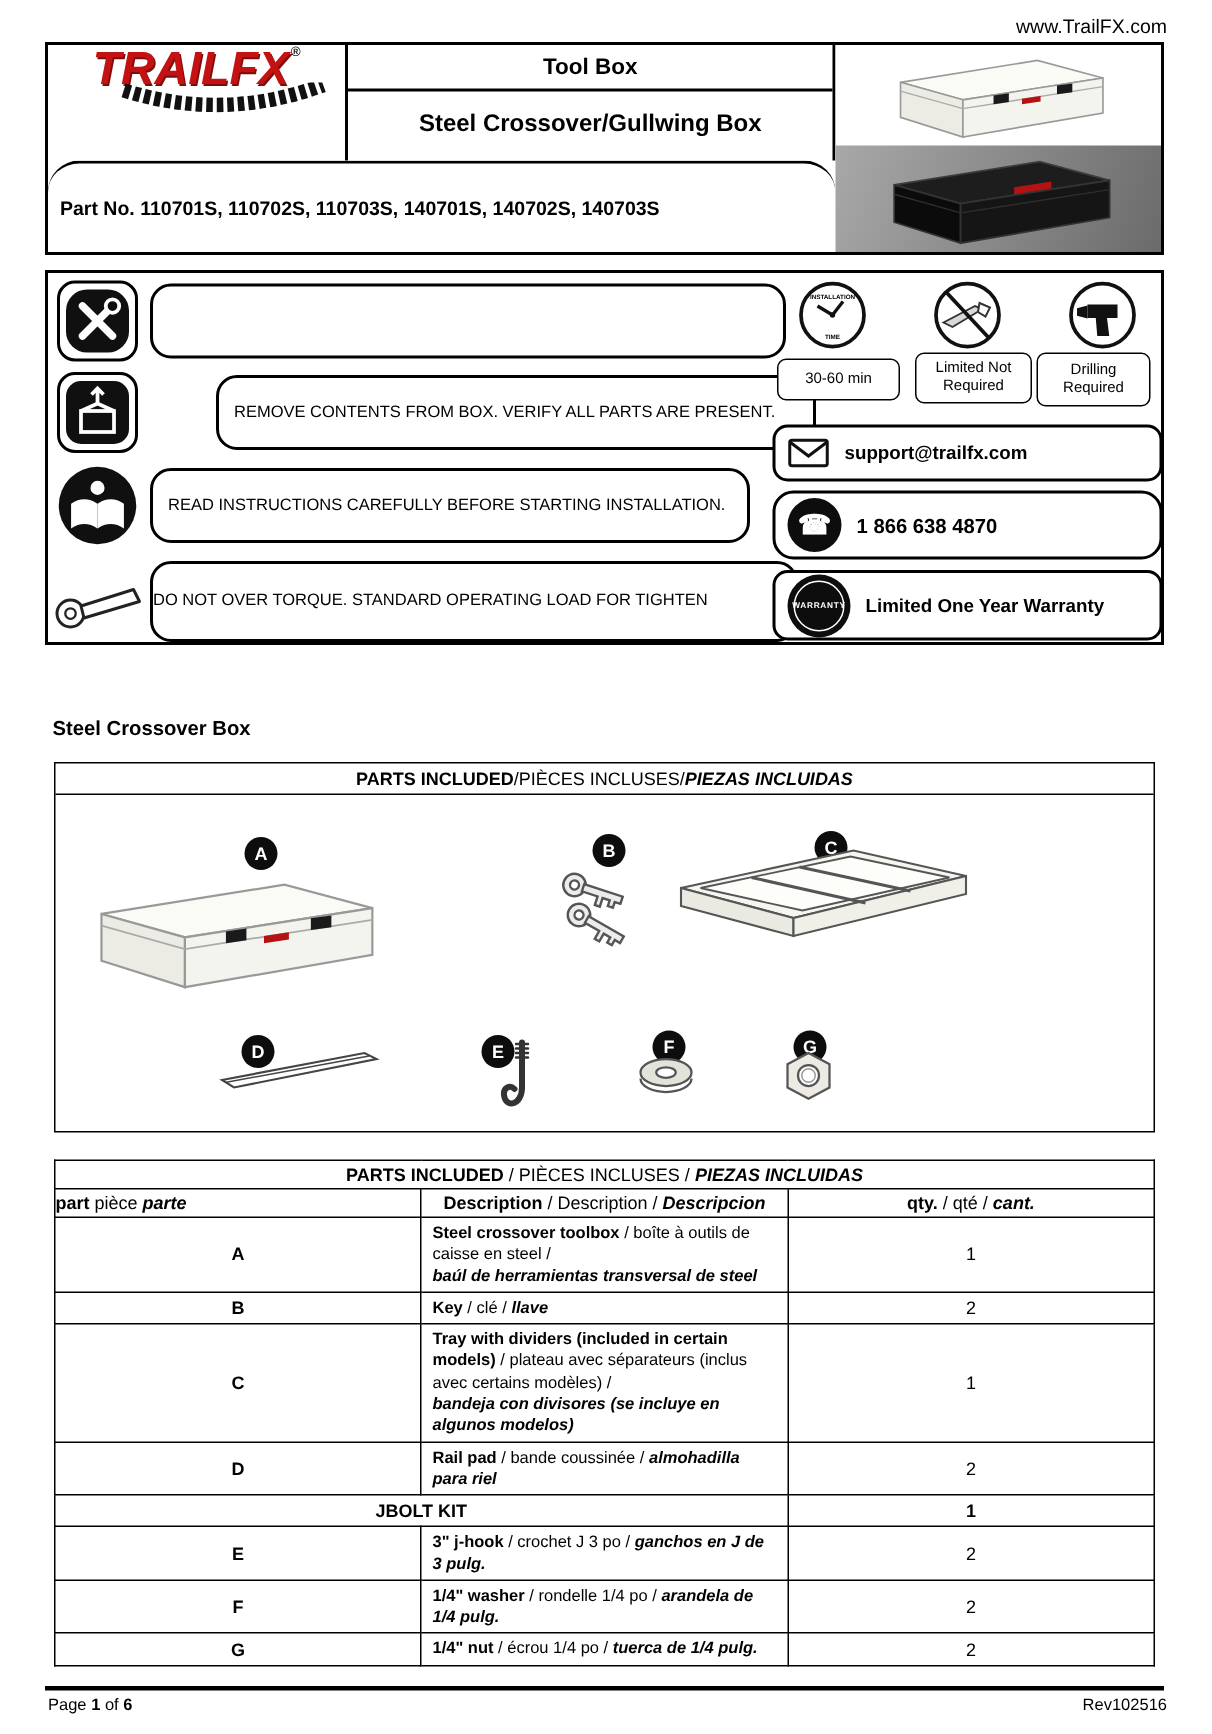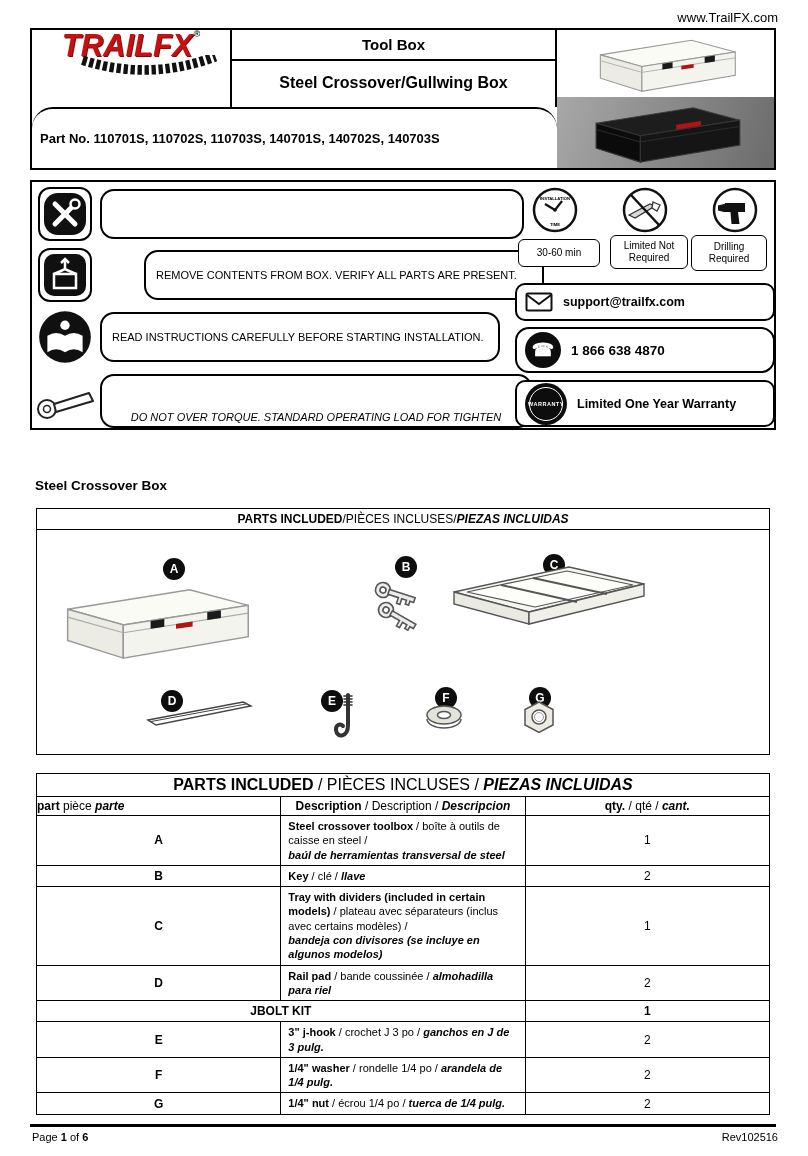--- a/index.html
+++ b/index.html
@@ -26,21 +26,21 @@
 
   
   .instr-box{position:absolute;left:30px;top:180px;width:746px;height:250px;border:2px solid #000;background:#fff;}
   .icon-sq{position:absolute;width:54px;height:54px;border:2.5px solid #000;border-radius:12px;display:flex;align-items:center;justify-content:center;background:#fff;}
   .icon-round{position:absolute;width:54px;height:54px;}
   .note-rect{position:absolute;border:2.2px solid #000;border-radius:14px;background:#fff;display:flex;align-items:center;font-size:11px;}
   .pos-i1{left:6px;top:5px;}   .pos-r1{left:68px;top:7px;width:424px;height:50px;}
   .pos-i2{left:6px;top:66px;}  .pos-r2{left:68px;top:68px;width:400px;height:50px;padding:0 10px;margin-left:44px;}
   .pos-i3{left:6px;top:128px;} .pos-r3{left:68px;top:130px;width:400px;height:50px;padding:0 10px;}
   .pos-i4{position:absolute;left:2px;top:196px;}
-  .pos-r4{left:68px;top:192px;width:432px;height:54px;flex-direction:column;justify-content:flex-end;text-align:center;line-height:1.55;font-style:italic;}
+  .pos-r4{left:68px;top:192px;width:432px;height:54px;flex-direction:row;justify-content:space-between;text-align:center;line-height:1.55;}
   .pos-clock{position:absolute;left:500px;top:5px;}
   .pos-cut{position:absolute;left:590px;top:5px;}
   .pos-drill{position:absolute;left:680px;top:5px;}
   .mini-label{position:absolute;border:1.5px solid #000;border-radius:6px;background:#fff;font-size:10px;display:flex;align-items:center;justify-content:center;text-align:center;line-height:1.25;}
   .pos-timebox{left:486px;top:57px;width:82px;height:28px;}
   .pos-cutbox{left:578px;top:53px;width:78px;height:34px;}
   .pos-drillbox{left:659px;top:53px;width:76px;height:36px;}
   .contact-row{position:absolute;border:2px solid #000;border-radius:10px;background:#fff;display:flex;align-items:center;gap:10px;padding-left:8px;font-weight:700;}
   .pos-email{left:483px;top:101px;width:260px;height:38px;font-size:12.5px;}
   .pos-phone{left:483px;top:145px;width:260px;height:46px;border-radius:14px;font-size:13.5px;}
@@ -55,21 +55,21 @@
 
   
   .diagram-box{position:absolute;left:36px;top:508px;width:734px;height:247px;border:1.5px solid #000;background:#fff;}
   .diagram-header{height:21px;border-bottom:1.5px solid #000;display:flex;align-items:center;justify-content:center;font-size:12px;}
   .diagram-body{position:relative;width:100%;height:222px;}
   .plabel{position:absolute;width:22px;height:22px;border-radius:50%;background:#0d0d0d;color:#fff;font-weight:700;font-size:12px;display:flex;align-items:center;justify-content:center;}
 
   
   .parts-table{position:absolute;left:36px;top:773px;width:734px;border-collapse:collapse;table-layout:fixed;background:#fff;}
   .parts-table th,.parts-table td{border:1.3px solid #000;vertical-align:middle;}
-  .tcaption{font-size:16px;text-align:center;padding:2px 0;font-weight:400;}
+  .tcaption{font-size:12px;text-align:center;padding:2px 0;font-weight:400;}
   .col-part{width:110px;font-size:12px;text-align:left;padding:2px 0;font-weight:400;}
   .col-desc{width:516px;font-size:12px;text-align:center;padding:2px 0;font-weight:400;}
   .col-qty{width:108px;font-size:12px;text-align:center;padding:2px 0;font-weight:400;}
   .part-cell{text-align:center;font-weight:700;font-size:12px;padding:3px 0;}
   .desc-cell{font-size:11px;line-height:1.3;padding:3px 7px;}
   .qty-cell{text-align:center;font-size:12px;padding:3px 0;}
   .kit-cell{text-align:center;font-weight:700;font-size:12px;padding:2px 0;}
   .kit-qty{font-weight:700;}
   .t-en{font-weight:700;}
   .t-fr{font-weight:400;}

